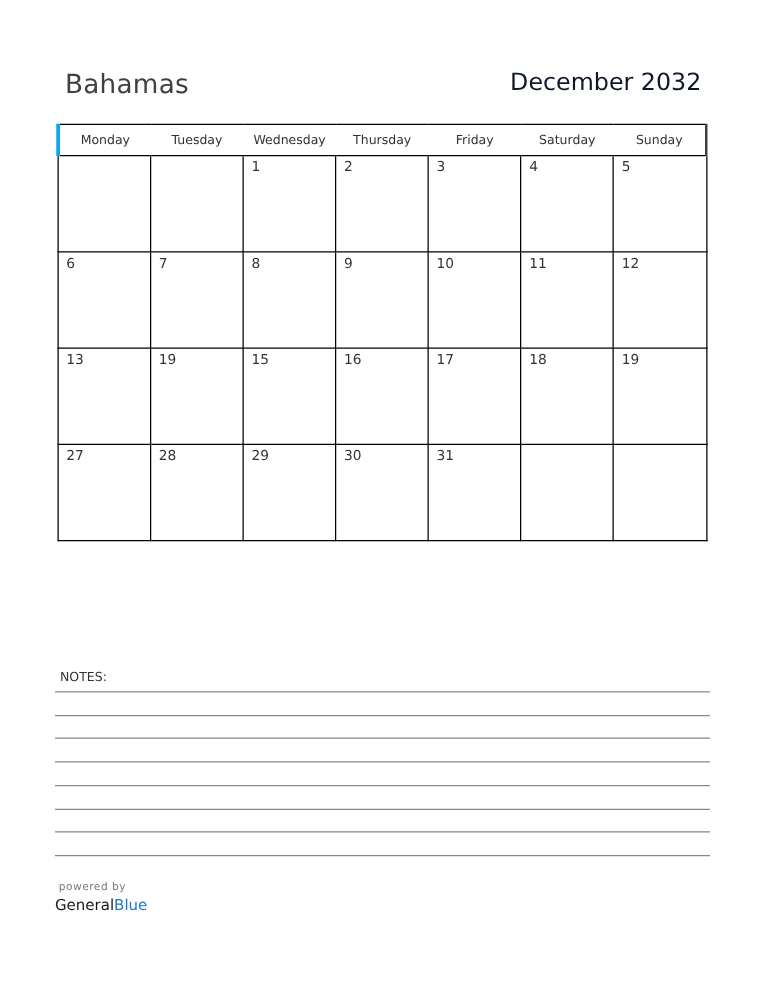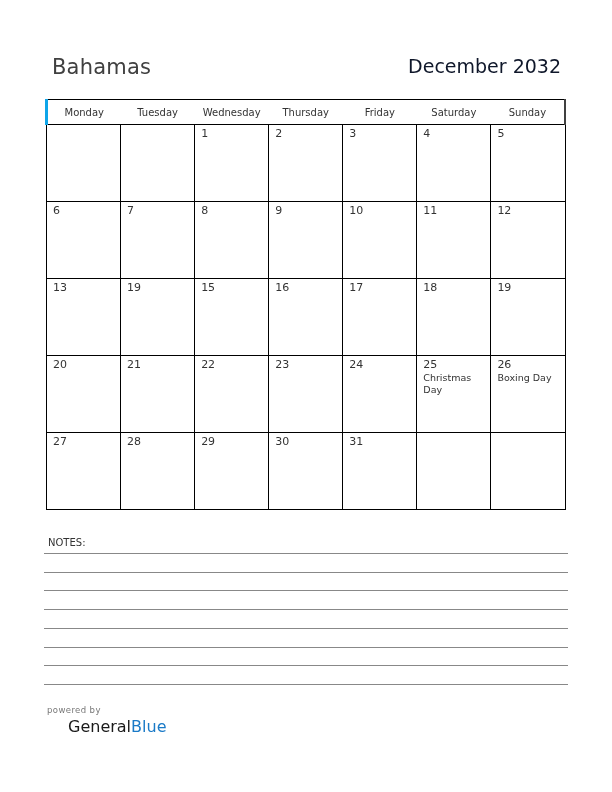--- a/index.html
+++ b/index.html
@@ -11,21 +11,21 @@
   .cal th { height: 24px; border: 1px solid #000; border-left: none; border-right: none; font-weight: normal;
             font-size: 10px; color: #333; padding: 0; text-align: center; }
   .cal th:first-child { border-left: 3px solid #0ea5e9; }
   .cal th:last-child { border-right: 2px solid #404040; }
   .cal td { border: 1px solid #000; height: 77px; vertical-align: top; padding: 2px 6px; box-sizing: border-box; }
   .day-num { font-size: 11px; color: #333; display: block; line-height: 13px; }
   .holiday { font-size: 9.5px; color: #333; display: block; line-height: 12px; margin-top: 1px; }
   .notes-label { position: absolute; left: 48px; top: 537px; font-size: 10px; color: #333; }
   .note-line { position: absolute; left: 44px; width: 524px; height: 0; border-top: 1px solid #888; }
   .powered { position: absolute; left: 47px; top: 705px; font-size: 8.5px; color: #777; letter-spacing: 0.4px; }
-  .brand { position: absolute; left: 44px; top: 717px; font-size: 16px; color: #1a1a1a; margin-left: 24px; }
+  .brand { position: absolute; left: 44px; top: 717px; font-size: 12px; color: #1a1a1a; }
   .brand .blue { color: #1a7ac7; }
 </style>
 </head>
 <body>
 
 <div class="country">Bahamas</div>
 <div class="month">December 2032</div>
 
 <table class="cal">
   <thead>
@@ -104,45 +104,20 @@
         </td>
         <td>
           <span class="day-num">18</span>
         </td>
         <td>
           <span class="day-num">19</span>
         </td>
       </tr>
       <tr>
         <td>
-          <span class="day-num">20</span>
-        </td>
-        <td>
-          <span class="day-num">21</span>
-        </td>
-        <td>
-          <span class="day-num">22</span>
-        </td>
-        <td>
-          <span class="day-num">23</span>
-        </td>
-        <td>
-          <span class="day-num">24</span>
-        </td>
-        <td>
-          <span class="day-num">25</span>
-          <span class="holiday">Christmas Day</span>
-        </td>
-        <td>
-          <span class="day-num">26</span>
-          <span class="holiday">Boxing Day</span>
-        </td>
-      </tr>
-      <tr>
-        <td>
           <span class="day-num">27</span>
         </td>
         <td>
           <span class="day-num">28</span>
         </td>
         <td>
           <span class="day-num">29</span>
         </td>
         <td>
           <span class="day-num">30</span>

